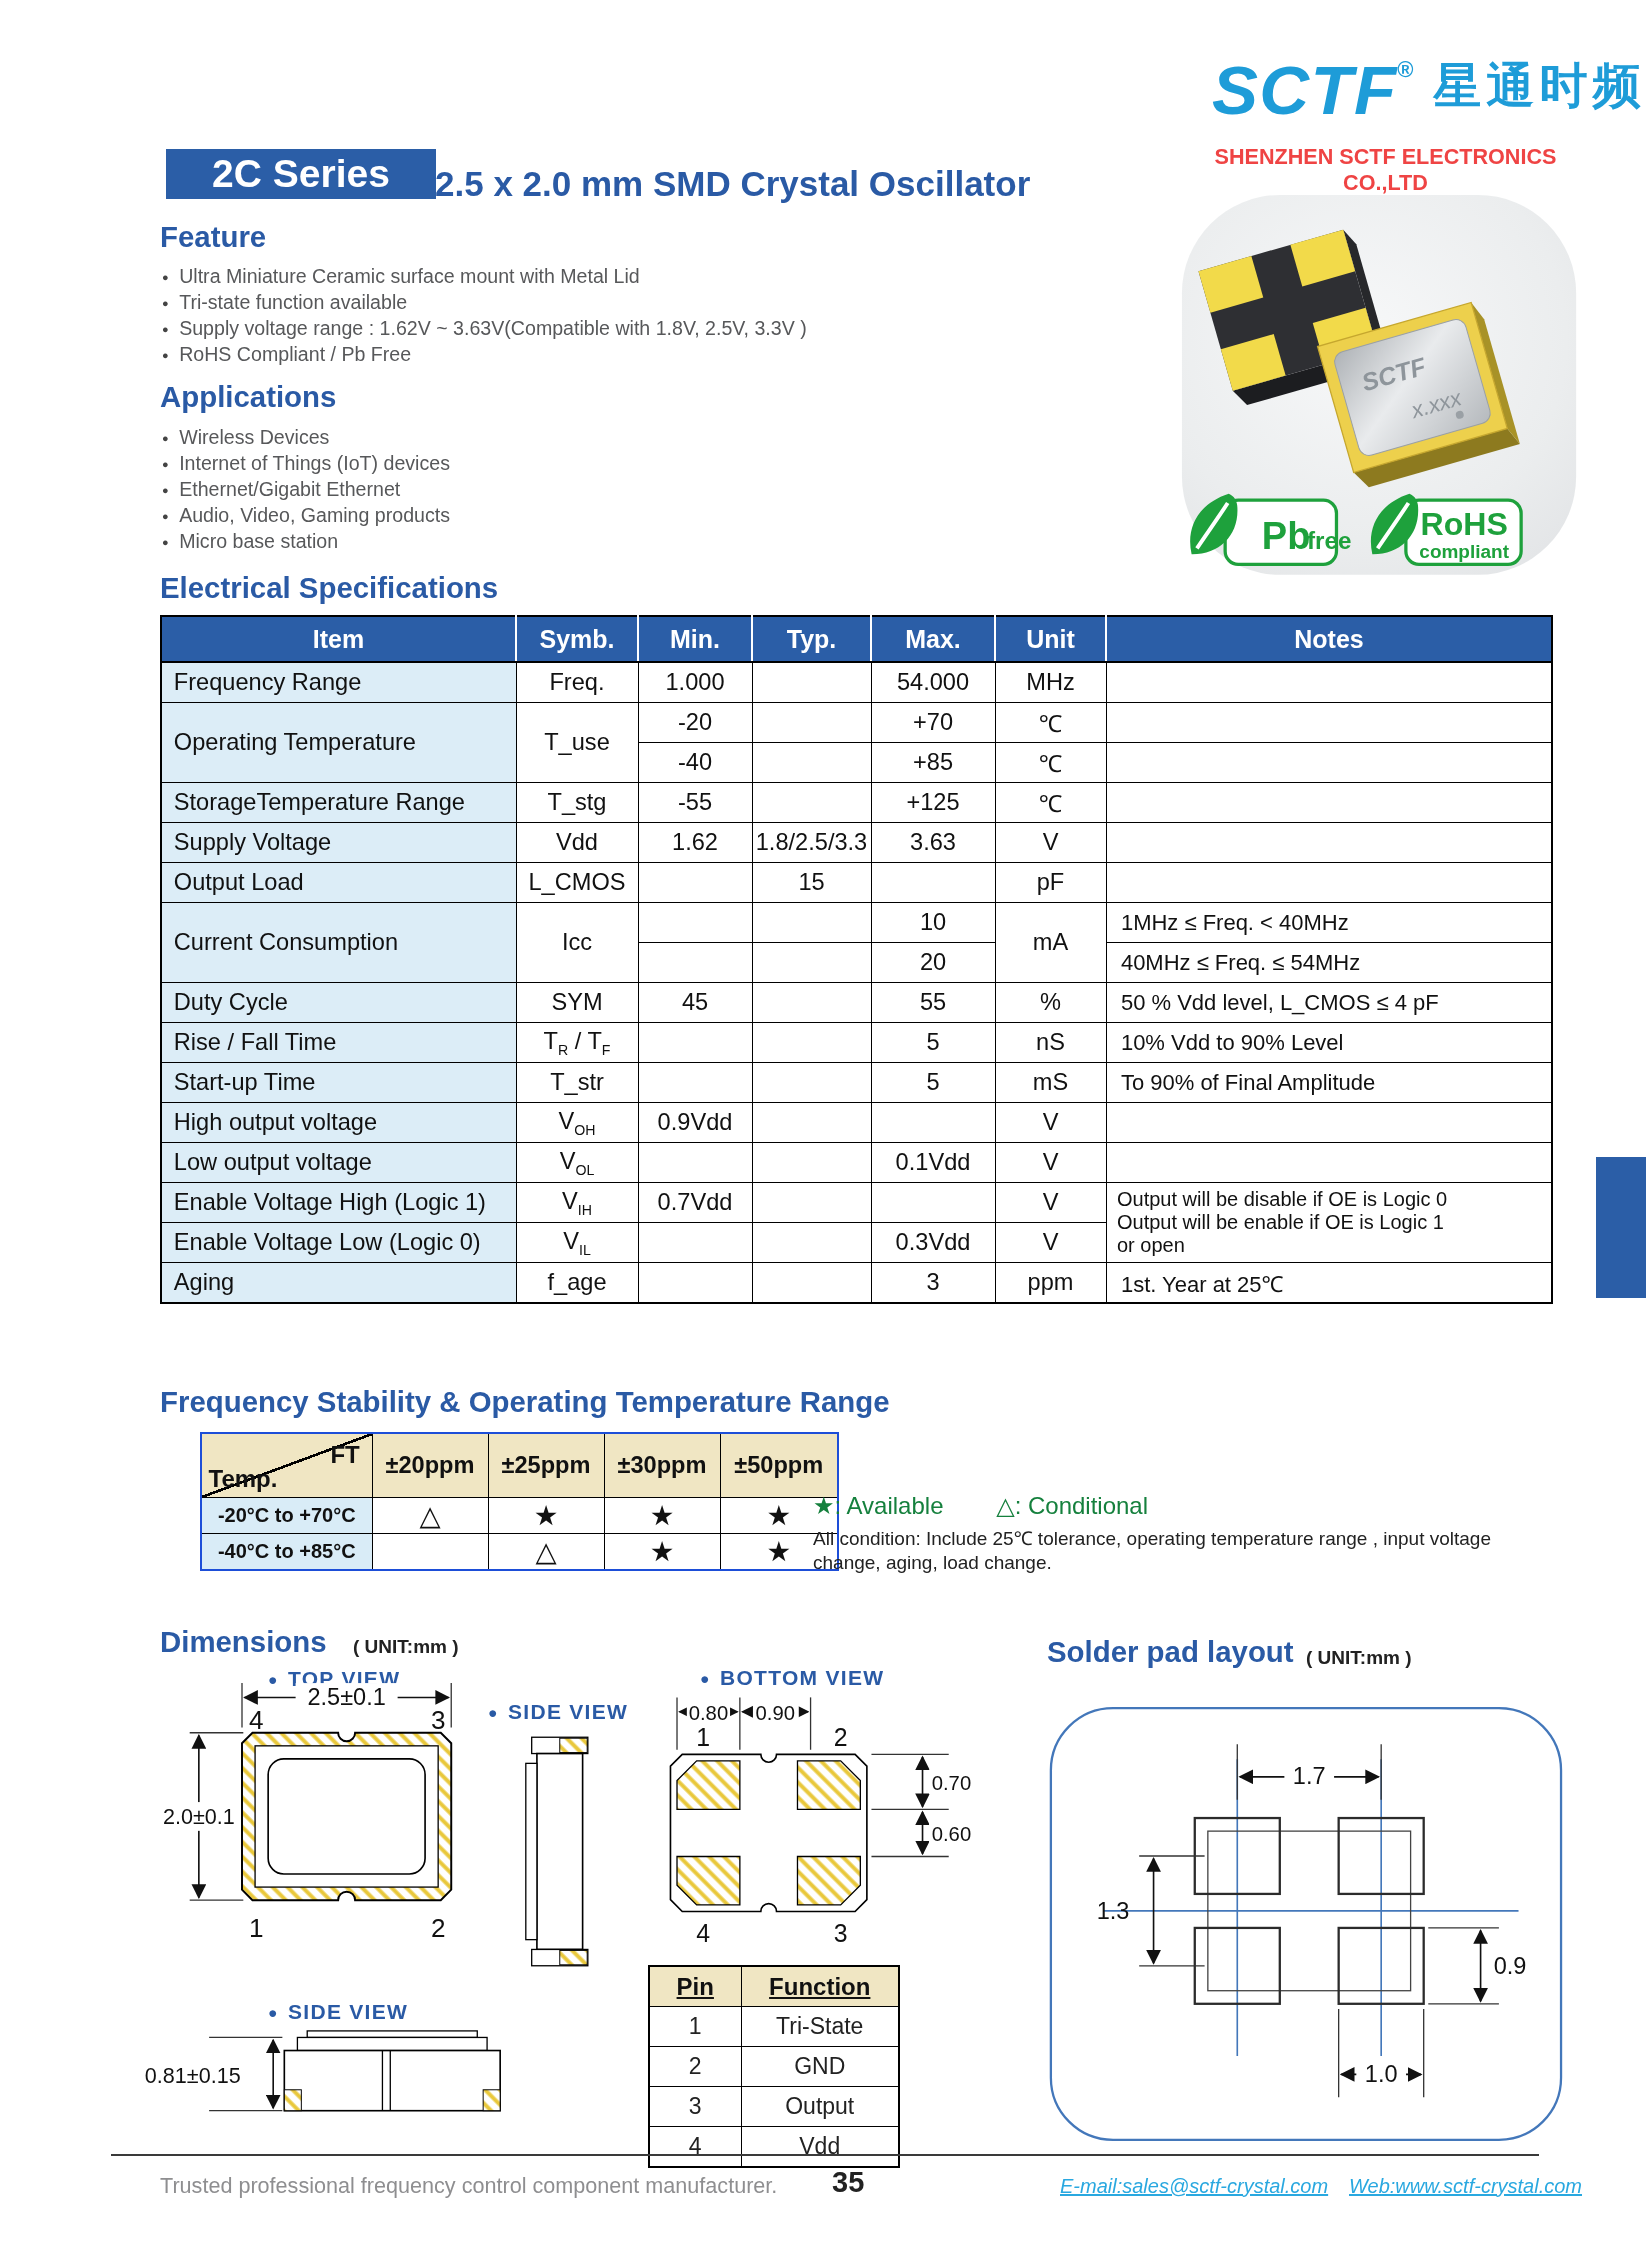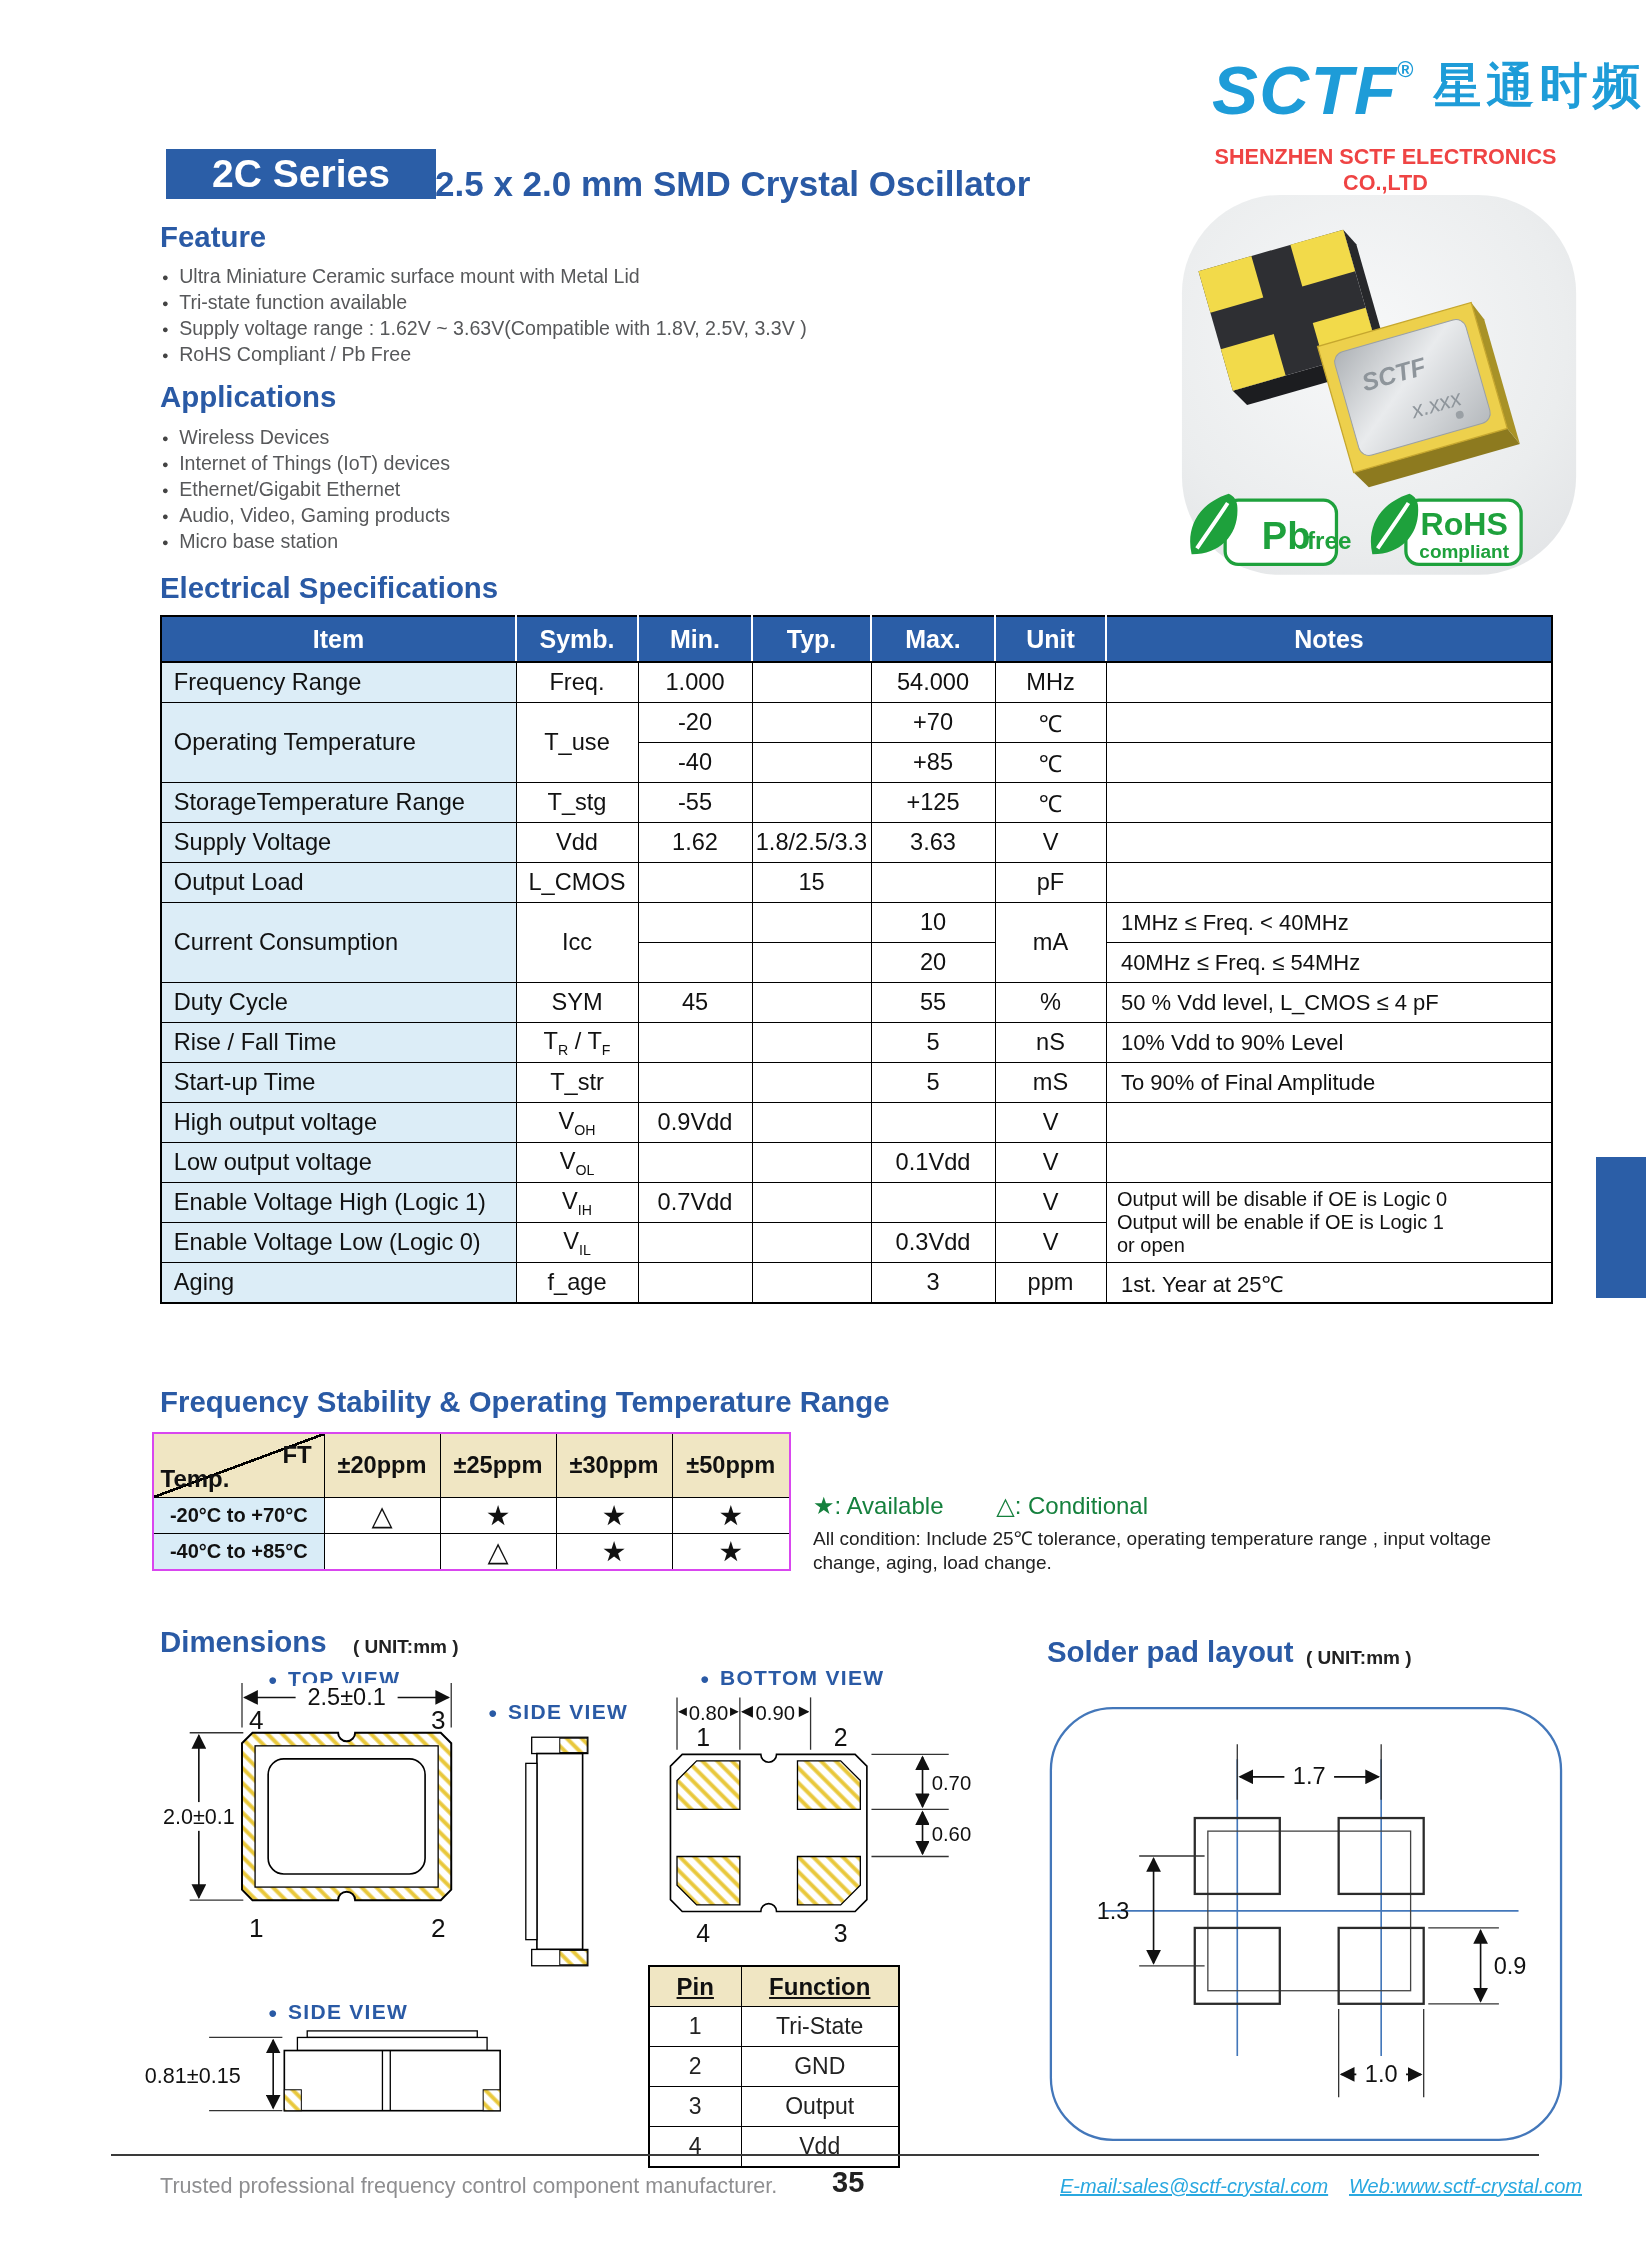--- a/index.html
+++ b/index.html
@@ -28,21 +28,21 @@
   table.spec th{background:#2B5EA7;color:#fff;font-size:25px;font-weight:bold;
                 border:2px solid #fff;border-top:none;border-bottom:2px solid #000;height:42px;}
   table.spec th:first-child{border-left:none;} table.spec th:last-child{border-right:none;}
   table.spec td{border:1.3px solid #000;font-size:23.6px;height:37px;overflow:hidden;}
   table.spec td.i{background:#DCEDF7;text-align:left;padding-left:11.8px;}
   table.spec td.c{text-align:center;}
   table.spec td.n{text-align:left;padding-left:14.4px;font-size:22px;}
   table.spec td.oe{font-size:20px;line-height:23px;padding-left:10.5px;}
   sub{font-size:0.6em;}
   
-  table.fst{border-collapse:collapse;table-layout:fixed;border:2px solid #d946ef;}
+  table.fst{border-collapse:collapse;table-layout:fixed;border:2px solid #1d4ed8;margin-left:48px;}
   table.fst th{background:#F0E6C3;border:1.3px solid #000;font-size:23.6px;font-weight:bold;color:#111;}
   table.fst td{border:1.3px solid #000;text-align:center;}
   table.fst td.t{background:#D9ECF7;font-size:20px;font-weight:bold;}
   table.fst td.s{font-size:27.5px;}
   .corner{position:relative;background:
      linear-gradient(to bottom right, rgba(0,0,0,0) calc(50% - 1.3px), #000 calc(50% - 1.3px),
      #000 calc(50% + 1.3px), rgba(0,0,0,0) calc(50% + 1.3px)), #F0E6C3 !important;}
   .corner .ft{position:absolute;top:6.5px;right:11.8px;font-size:24px;font-weight:bold;}
   .corner .tp{position:absolute;bottom:3.9px;left:6.5px;font-size:24px;font-weight:bold;}
   .legend{font-size:24px;color:#15803d;}

